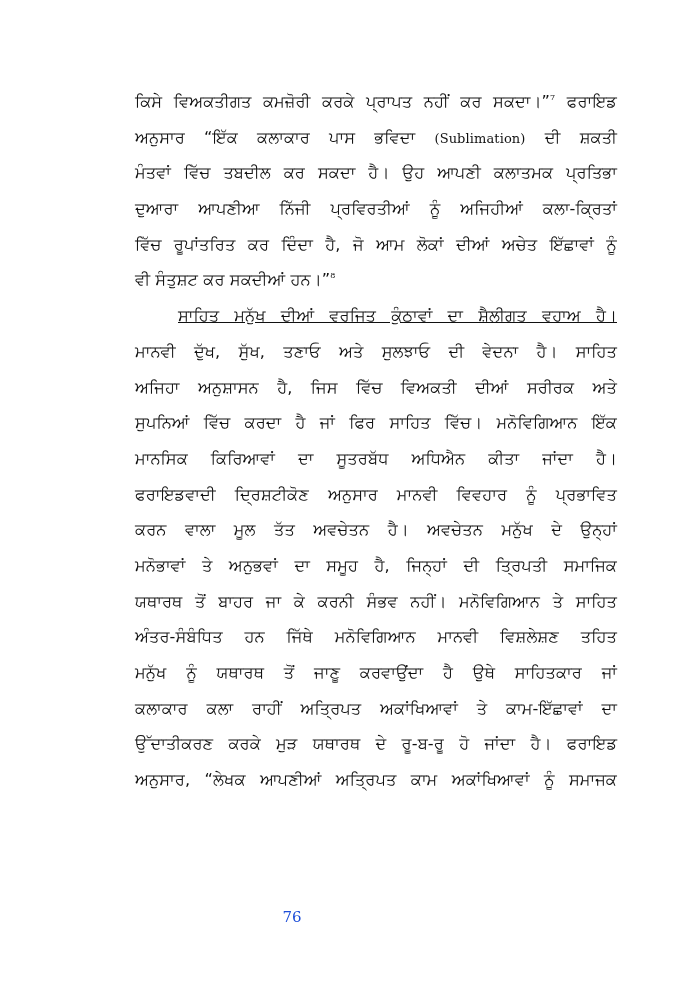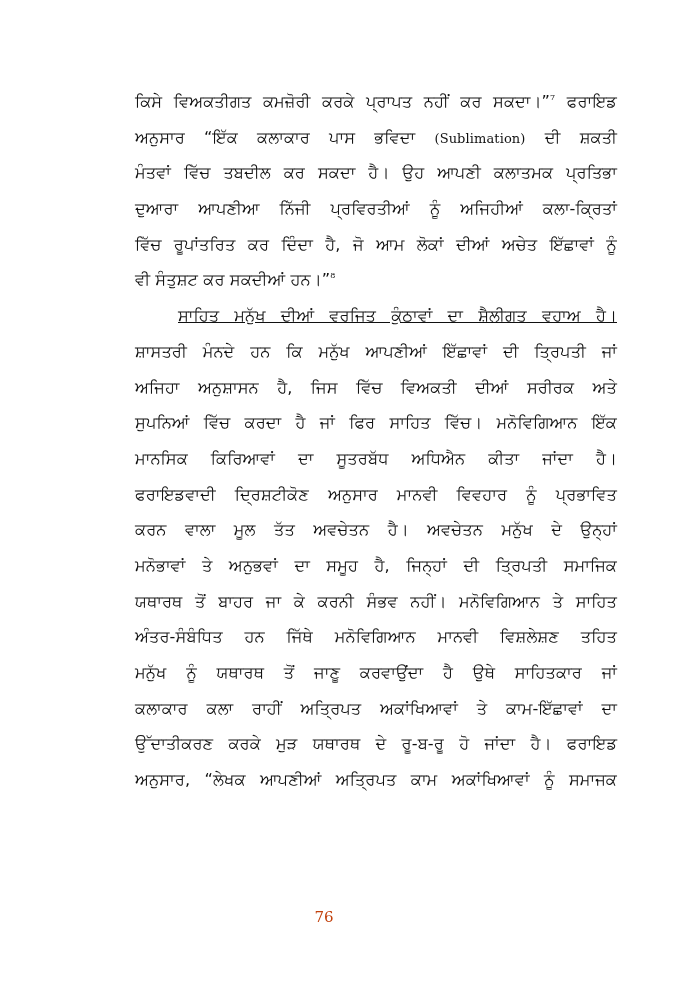--- a/index.html
+++ b/index.html
@@ -57,42 +57,41 @@
       line-height: 0;
     }
     .page-number {
       position: absolute;
       left: 0;
       width: 584px;
       top: 908px;
       text-align: center;
       font-family: "DejaVu Serif", serif;
       font-size: 15px;
-      color: #c2410c;
-      margin-left: 32px;
+      color: #1d4ed8;
     }
   </style>
 </head>
 <body>
 
 <div class="page">
   <div class="text-block">
 
     <div>
       <span class="line"><span>ਕਿਸੇ ਵਿਅਕਤੀਗਤ ਕਮਜ਼ੋਰੀ ਕਰਕੇ ਪ੍ਰਾਪਤ ਨਹੀਂ ਕਰ ਸਕਦਾ।”</span><sup>7</sup><span> ਫਰਾਇਡ</span></span>
       <span class="line"><span>ਅਨੁਸਾਰ “ਇੱਕ ਕਲਾਕਾਰ ਪਾਸ ਭਵਿਦਾ </span><span class="latin">(Sublimation)</span><span> ਦੀ ਸ਼ਕਤੀ</span></span>
       <span class="line">ਮੰਤਵਾਂ ਵਿੱਚ ਤਬਦੀਲ ਕਰ ਸਕਦਾ ਹੈ। ਉਹ ਆਪਣੀ ਕਲਾਤਮਕ ਪ੍ਰਤਿਭਾ</span>
       <span class="line">ਦੁਆਰਾ ਆਪਣੀਆ ਨਿੱਜੀ ਪ੍ਰਵਿਰਤੀਆਂ ਨੂੰ ਅਜਿਹੀਆਂ ਕਲਾ-ਕ੍ਰਿਤਾਂ</span>
       <span class="line">ਵਿੱਚ ਰੂਪਾਂਤਰਿਤ ਕਰ ਦਿੰਦਾ ਹੈ, ਜੋ ਆਮ ਲੋਕਾਂ ਦੀਆਂ ਅਚੇਤ ਇੱਛਾਵਾਂ ਨੂੰ</span>
       <span class="line last"><span>ਵੀ ਸੰਤੁਸ਼ਟ ਕਰ ਸਕਦੀਆਂ ਹਨ।”</span><sup>8</sup></span>
     </div>
 
     <div>
       <span class="line indent">ਸਾਹਿਤ ਮਨੁੱਖ ਦੀਆਂ ਵਰਜਿਤ ਕੁੰਠਾਵਾਂ ਦਾ ਸ਼ੈਲੀਗਤ ਵਹਾਅ ਹੈ।</span>
-      <span class="line">ਸ਼ਾਸਤਰੀ ਮੰਨਦੇ ਹਨ ਕਿ ਮਨੁੱਖ ਆਪਣੀਆਂ ਇੱਛਾਵਾਂ ਦੀ ਤ੍ਰਿਪਤੀ ਜਾਂ</span>
+      <span class="line">ਮਾਨਵੀ ਦੁੱਖ, ਸੁੱਖ, ਤਣਾਓ ਅਤੇ ਸੁਲਝਾਓ ਦੀ ਵੇਦਨਾ ਹੈ। ਸਾਹਿਤ</span>
       <span class="line">ਅਜਿਹਾ ਅਨੁਸ਼ਾਸਨ ਹੈ, ਜਿਸ ਵਿੱਚ ਵਿਅਕਤੀ ਦੀਆਂ ਸਰੀਰਕ ਅਤੇ</span>
       <span class="line">ਸੁਪਨਿਆਂ ਵਿੱਚ ਕਰਦਾ ਹੈ ਜਾਂ ਫਿਰ ਸਾਹਿਤ ਵਿੱਚ। ਮਨੋਵਿਗਿਆਨ ਇੱਕ</span>
       <span class="line">ਮਾਨਸਿਕ ਕਿਰਿਆਵਾਂ ਦਾ ਸੂਤਰਬੱਧ ਅਧਿਐਨ ਕੀਤਾ ਜਾਂਦਾ ਹੈ।</span>
       <span class="line">ਫਰਾਇਡਵਾਦੀ ਦ੍ਰਿਸ਼ਟੀਕੋਣ ਅਨੁਸਾਰ ਮਾਨਵੀ ਵਿਵਹਾਰ ਨੂੰ ਪ੍ਰਭਾਵਿਤ</span>
       <span class="line">ਕਰਨ ਵਾਲਾ ਮੂਲ ਤੱਤ ਅਵਚੇਤਨ ਹੈ। ਅਵਚੇਤਨ ਮਨੁੱਖ ਦੇ ਉਨ੍ਹਾਂ</span>
       <span class="line">ਮਨੋਭਾਵਾਂ ਤੇ ਅਨੁਭਵਾਂ ਦਾ ਸਮੂਹ ਹੈ, ਜਿਨ੍ਹਾਂ ਦੀ ਤ੍ਰਿਪਤੀ ਸਮਾਜਿਕ</span>
       <span class="line">ਯਥਾਰਥ ਤੋਂ ਬਾਹਰ ਜਾ ਕੇ ਕਰਨੀ ਸੰਭਵ ਨਹੀਂ। ਮਨੋਵਿਗਿਆਨ ਤੇ ਸਾਹਿਤ</span>
       <span class="line">ਅੰਤਰ-ਸੰਬੰਧਿਤ ਹਨ ਜਿੱਥੇ ਮਨੋਵਿਗਿਆਨ ਮਾਨਵੀ ਵਿਸ਼ਲੇਸ਼ਣ ਤਹਿਤ</span>
       <span class="line">ਮਨੁੱਖ ਨੂੰ ਯਥਾਰਥ ਤੋਂ ਜਾਣੂ ਕਰਵਾਉਂਦਾ ਹੈ ਉਥੇ ਸਾਹਿਤਕਾਰ ਜਾਂ</span>
       <span class="line">ਕਲਾਕਾਰ ਕਲਾ ਰਾਹੀਂ ਅਤ੍ਰਿਪਤ ਅਕਾਂਖਿਆਵਾਂ ਤੇ ਕਾਮ-ਇੱਛਾਵਾਂ ਦਾ</span>

